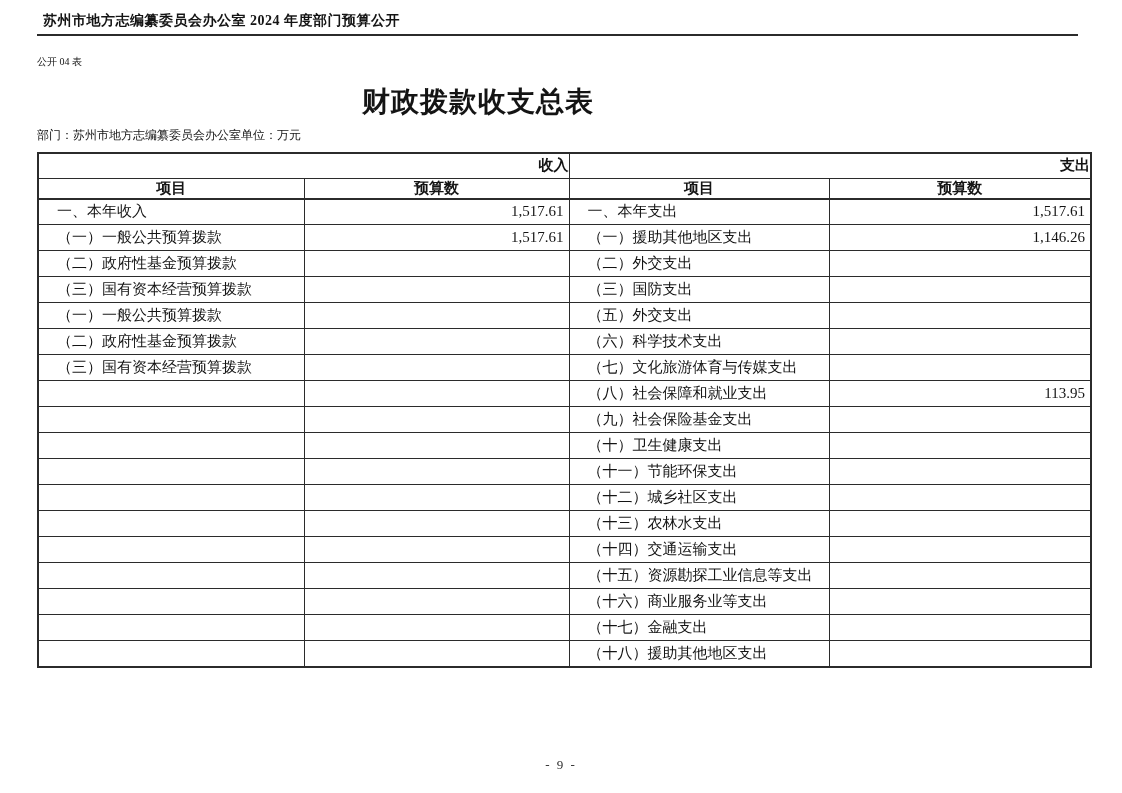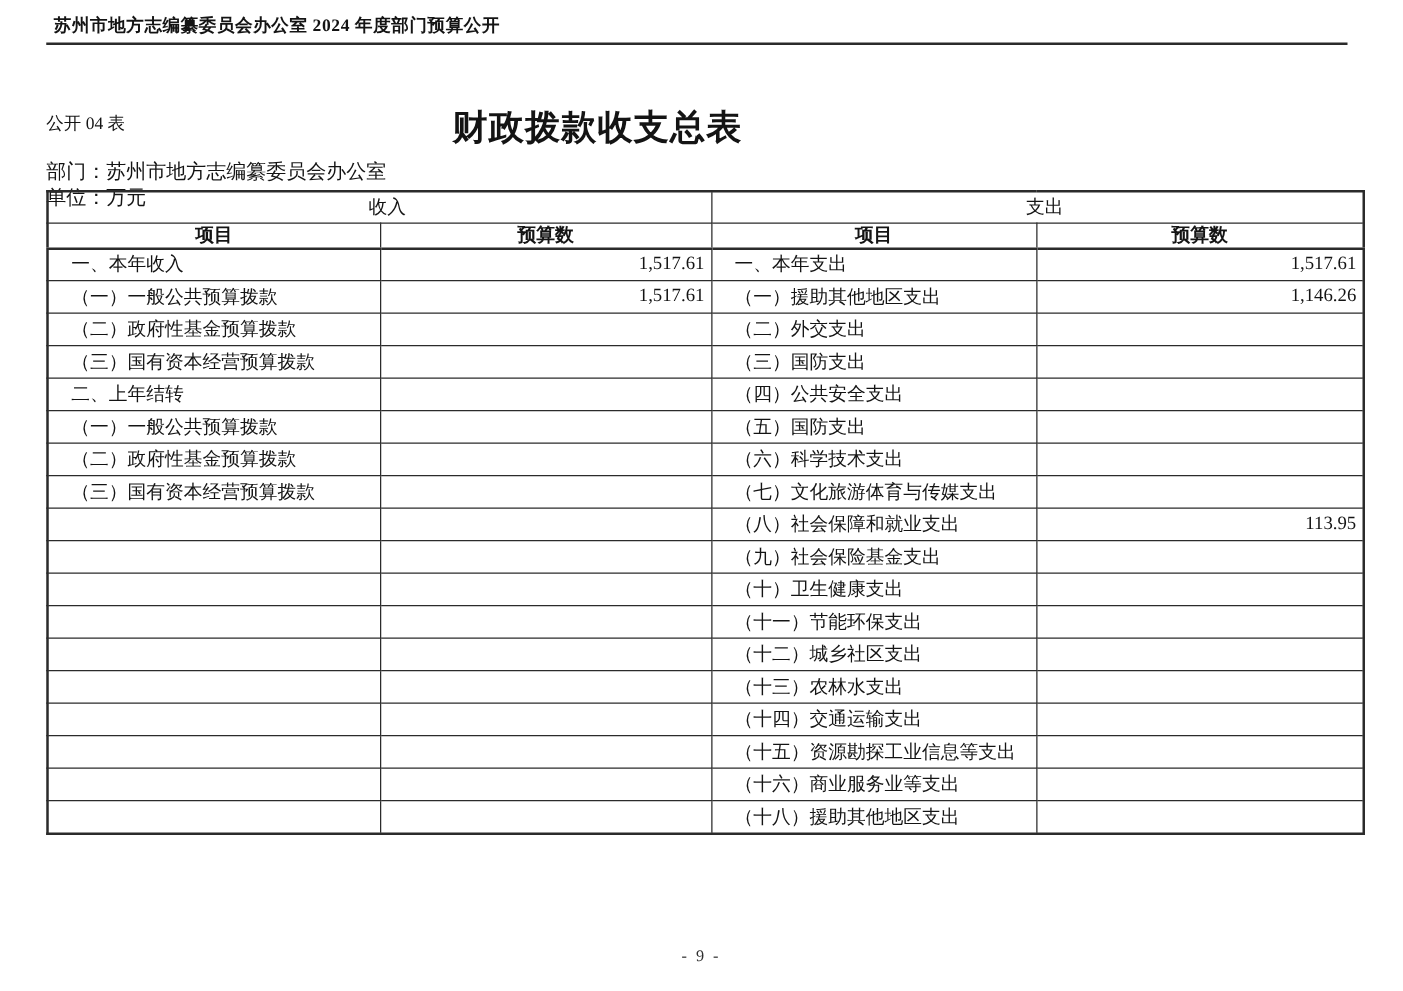--- a/index.html
+++ b/index.html
@@ -18,57 +18,55 @@
   .doc-header {
     position: absolute; left: 37px; top: 10px;
     width: 1041px;
     border-bottom: 2px solid #2b2b2b;
     padding: 2px 0 4px 6px;
     font-size: 14px; font-weight: bold;
     letter-spacing: 0.5px;
   }
   .form-label {
     position: absolute; left: 37px; top: 55px;
-    font-size: 14px;
-    margin-top: 35px;
+    font-size: 10px;
   }
   .title {
     position: absolute; left: 0; top: 83px; width: 956px;
     text-align: center;
     font-size: 28px; font-weight: bold;
     letter-spacing: 1px;
   }
   .meta-row {
     position: absolute; left: 37px; top: 127px;
     width: 1048px;
-    display: flex; justify-content: center;
-    font-size: 16px;
-    flex-direction: column;
+    display: flex; justify-content: flex-start;
+    font-size: 12px;
   }
   table.budget-table {
     position: absolute; left: 37px; top: 152px;
     width: 1053px;
     border-collapse: collapse;
     table-layout: fixed;
     border: 2px solid #2b2b2b;
   }
   col.c1 { width: 266px; }
   col.c2 { width: 265px; }
   col.c3 { width: 260px; }
   col.c4 { width: 262px; }
   .budget-table th, .budget-table td {
     border: 1px solid #2b2b2b;
     overflow: hidden;
     white-space: nowrap;
     vertical-align: middle;
   }
   thead tr.section-row th {
     height: 25px;
-    font-size: 15px; font-weight: normal;
-    text-align: center;
+    font-size: 15px; font-weight: bold;
+    text-align: right;
     padding-left: 12px;
   }
   thead tr.col-row th {
     height: 18px;
     font-size: 15px; font-weight: bold;
     text-align: center;
     border-bottom: 2px solid #2b2b2b;
   }
   tbody td { height: 26px; font-size: 15px; font-weight: normal; }
   td.item-cell  { text-align: left;  padding-left: 18px; }
@@ -139,31 +137,25 @@
     <td class="value-cell"></td>
   </tr>
 
   <tr class="data-row">
     <td class="item-cell">（三）国有资本经营预算拨款</td>
     <td class="value-cell"></td>
     <td class="item-cell">（三）国防支出</td>
     <td class="value-cell"></td>
   </tr>
 
-  <tr class="data-row">
-    <td class="item-cell">二、上年结转</td>
-    <td class="value-cell"></td>
-    <td class="item-cell">（四）公共安全支出</td>
-    <td class="value-cell"></td>
-  </tr>
 
   <tr class="data-row">
     <td class="item-cell">（一）一般公共预算拨款</td>
     <td class="value-cell"></td>
-    <td class="item-cell">（五）国防支出</td>
+    <td class="item-cell">（五）外交支出</td>
     <td class="value-cell"></td>
   </tr>
 
   <tr class="data-row">
     <td class="item-cell">（二）政府性基金预算拨款</td>
     <td class="value-cell"></td>
     <td class="item-cell">（六）科学技术支出</td>
     <td class="value-cell"></td>
   </tr>
 
@@ -230,20 +222,26 @@
     <td class="value-cell"></td>
   </tr>
 
   <tr class="data-row">
     <td class="item-cell"></td>
     <td class="value-cell"></td>
     <td class="item-cell">（十六）商业服务业等支出</td>
     <td class="value-cell"></td>
   </tr>
 
+  <tr class="data-row">
+    <td class="item-cell"></td>
+    <td class="value-cell"></td>
+    <td class="item-cell">（十七）金融支出</td>
+    <td class="value-cell"></td>
+  </tr>
 
   <tr class="data-row">
     <td class="item-cell"></td>
     <td class="value-cell"></td>
     <td class="item-cell">（十八）援助其他地区支出</td>
     <td class="value-cell"></td>
   </tr>
 </tbody>
   </table>
 

